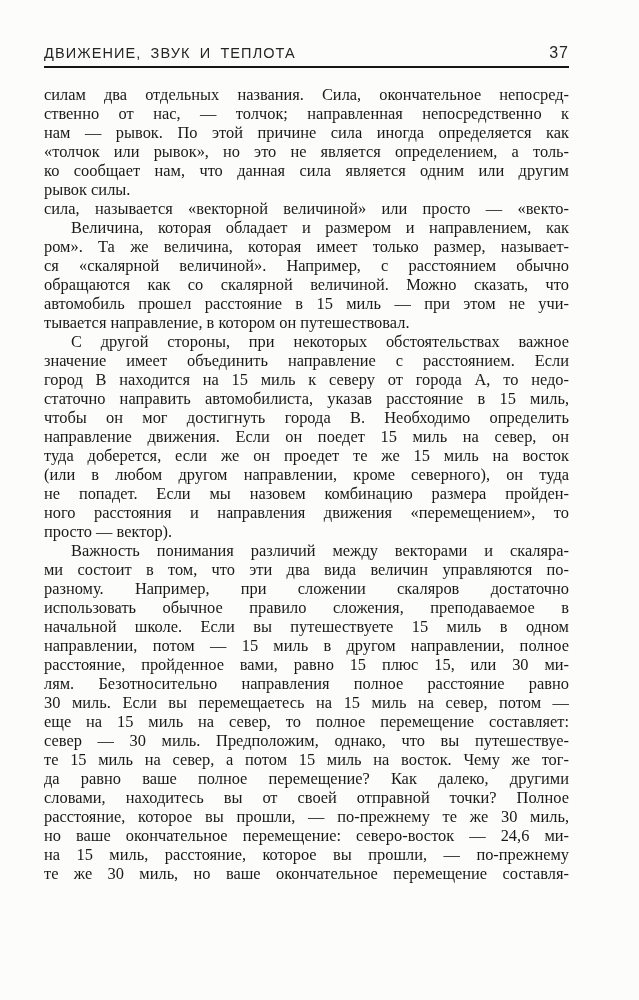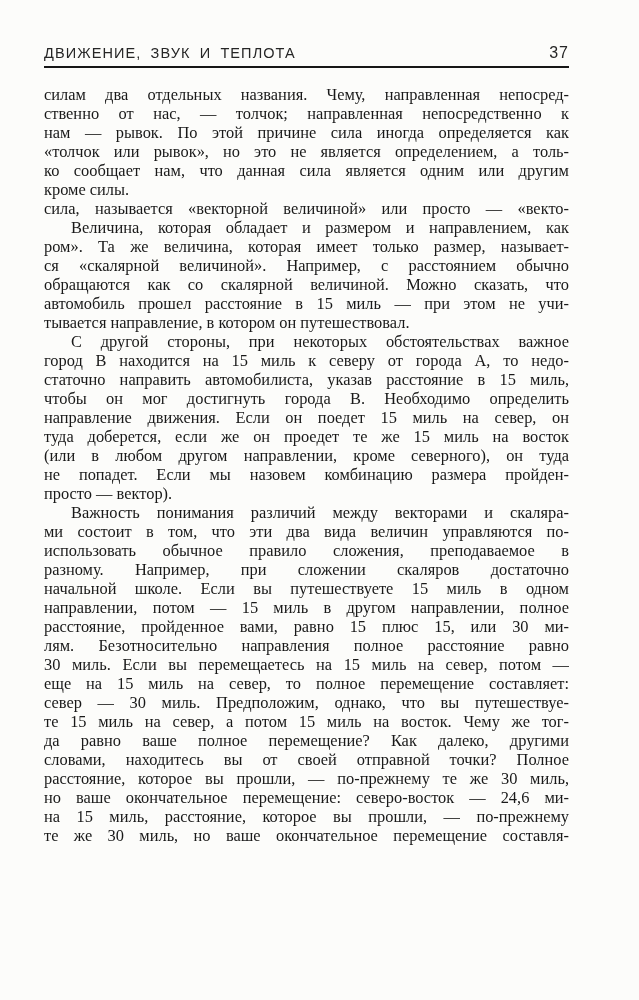--- a/index.html
+++ b/index.html
@@ -68,52 +68,54 @@
 <body>
 
 <div class="page">
   <div class="page-header">
     <span class="running-title">ДВИЖЕНИЕ, ЗВУК И ТЕПЛОТА</span>
     <span class="page-number">37</span>
   </div>
   <div class="header-rule"></div>
   <div class="body-text">
       <div class="paragraph">
-        <div class="line justify">силам два отдельных названия. Чему, направленная непосред-</div>
+        <div class="line justify">силам два отдельных названия. Сила, окончательное непосред-</div>
         <div class="line justify">ственно от нас, — толчок; направленная непосредственно к</div>
         <div class="line justify">нам — рывок. По этой причине сила иногда определяется как</div>
         <div class="line justify">«толчок или рывок», но это не является определением, а толь-</div>
         <div class="line justify">ко сообщает нам, что данная сила является одним или другим</div>
-        <div class="line">кроме силы.</div>
+        <div class="line">рывок силы.</div>
       </div>
       <div class="paragraph">
         <div class="line justify">сила, называется «векторной величиной» или просто — «векто-</div>
         <div class="line indent justify">Величина, которая обладает и размером и направлением, как</div>
         <div class="line justify">ром». Та же величина, которая имеет только размер, называет-</div>
         <div class="line justify">ся «скалярной величиной». Например, с расстоянием обычно</div>
         <div class="line justify">обращаются как со скалярной величиной. Можно сказать, что</div>
         <div class="line justify">автомобиль прошел расстояние в 15 миль — при этом не учи-</div>
         <div class="line">тывается направление, в котором он путешествовал.</div>
       </div>
       <div class="paragraph">
         <div class="line indent justify">С другой стороны, при некоторых обстоятельствах важное</div>
+        <div class="line justify">значение имеет объединить направление с расстоянием. Если</div>
         <div class="line justify">город В находится на 15 миль к северу от города А, то недо-</div>
         <div class="line justify">статочно направить автомобилиста, указав расстояние в 15 миль,</div>
         <div class="line justify">чтобы он мог достигнуть города В. Необходимо определить</div>
         <div class="line justify">направление движения. Если он поедет 15 миль на север, он</div>
         <div class="line justify">туда доберется, если же он проедет те же 15 миль на восток</div>
         <div class="line justify">(или в любом другом направлении, кроме северного), он туда</div>
         <div class="line justify">не попадет. Если мы назовем комбинацию размера пройден-</div>
+        <div class="line justify">ного расстояния и направления движения «перемещением», то</div>
         <div class="line">просто — вектор).</div>
       </div>
       <div class="paragraph">
         <div class="line indent justify">Важность понимания различий между векторами и скаляра-</div>
         <div class="line justify">ми состоит в том, что эти два вида величин управляются по-</div>
+        <div class="line justify">разному. Например, при сложении скаляров достаточно</div>
         <div class="line justify">использовать обычное правило сложения, преподаваемое в</div>
-        <div class="line justify">разному. Например, при сложении скаляров достаточно</div>
         <div class="line justify">начальной школе. Если вы путешествуете 15 миль в одном</div>
         <div class="line justify">направлении, потом — 15 миль в другом направлении, полное</div>
         <div class="line justify">расстояние, пройденное вами, равно 15 плюс 15, или 30 ми-</div>
         <div class="line justify">лям. Безотносительно направления полное расстояние равно</div>
         <div class="line justify">30 миль. Если вы перемещаетесь на 15 миль на север, потом —</div>
         <div class="line justify">еще на 15 миль на север, то полное перемещение составляет:</div>
         <div class="line justify">север — 30 миль. Предположим, однако, что вы путешествуе-</div>
         <div class="line justify">те 15 миль на север, а потом 15 миль на восток. Чему же тог-</div>
         <div class="line justify">да равно ваше полное перемещение? Как далеко, другими</div>
         <div class="line justify">словами, находитесь вы от своей отправной точки? Полное</div>

